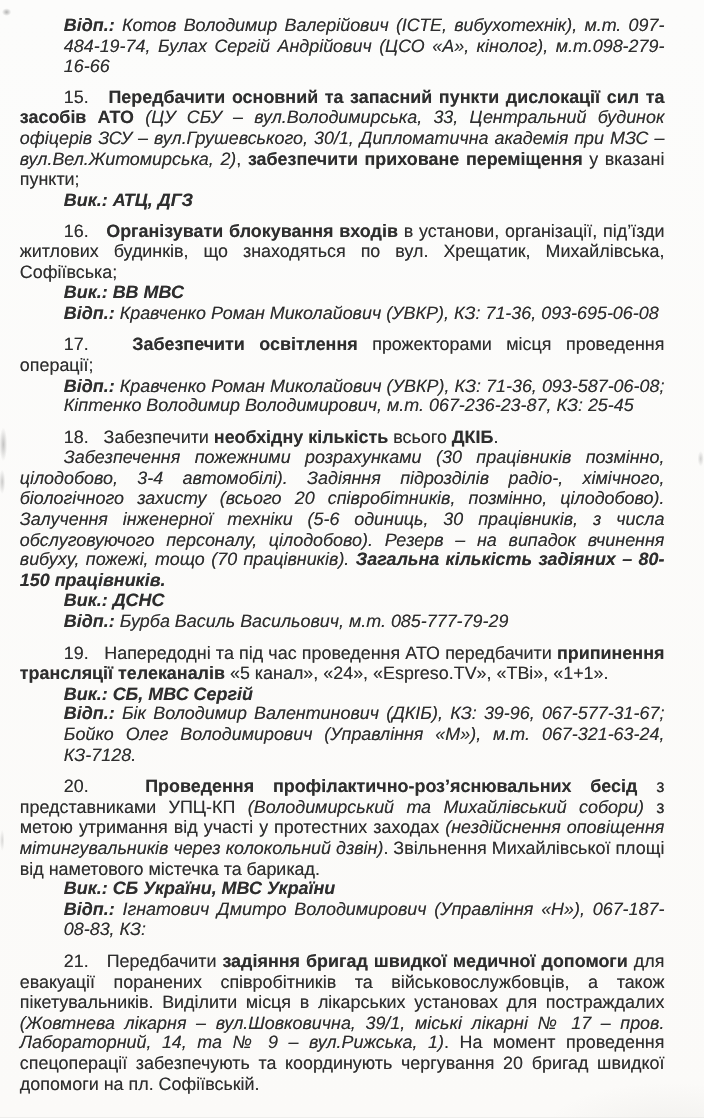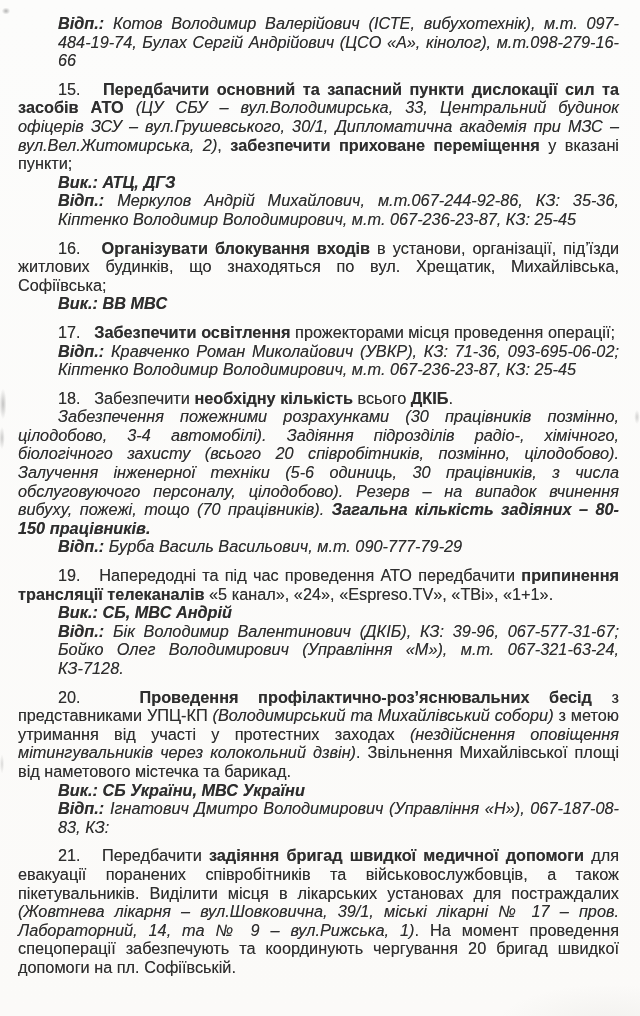--- a/index.html
+++ b/index.html
@@ -7,21 +7,21 @@
   body{
     width:640px;
     background:#e9e9e7;
     font-family:"Liberation Sans", sans-serif;
   }
   .page{
     position:relative;
     width:640px;
     height:1016px;
     box-sizing:border-box;
-    padding:14px 21px 0 18px;
+    padding:14px 36px 0 18px;
     color:#2e2e2e;
     font-size:16.3px;
     line-height:18.6px;
     overflow:hidden;
     text-shadow:0 0 .6px rgba(46,46,46,.55);
     background-image:
       radial-gradient(ellipse 5px 22px at 3px 404px, rgba(90,90,90,.35), rgba(90,90,90,0) 70%),
       radial-gradient(ellipse 4px 16px at 2px 438px, rgba(90,90,90,.30), rgba(90,90,90,0) 70%),
       radial-gradient(ellipse 6px 5px at 6px 11px, rgba(70,70,70,.40), rgba(70,70,70,0) 70%),
       radial-gradient(ellipse 4px 10px at 637px 417px, rgba(110,110,110,.30), rgba(110,110,110,0) 70%),
@@ -39,34 +39,35 @@
 </style>
 </head>
 <body>
 
 <div class="page">
 
   <p class="blk"><span class="bi">Відп.: </span><span class="i">Котов Володимир Валерійович (ІСТЕ, вибухотехнік), м.т. 097-484-19-74, Булах Сергій Андрійович (ЦСО «А», кінолог), м.т.098-279-16-66</span></p>
 
   <p class="para mt"><span>15.&nbsp;&nbsp;&nbsp;</span><span class="b">Передбачити основний та запасний пункти дислокації сил та засобів АТО </span><span class="i">(ЦУ СБУ – вул.Володимирська, 33, Центральний будинок офіцерів ЗСУ – вул.Грушевського, 30/1, Дипломатична академія при МЗС – вул.Вел.Житомирська, 2)</span><span>, </span><span class="b">забезпечити приховане переміщення</span><span> у вказані пункти;</span></p>
   <p class="blk"><span class="bi">Вик.: АТЦ, ДГЗ</span></p>
-  <p class="blk"><span class="bi">Відп.: </span><span class="i">Меркулов Андрій Михайлович, м.т.067-244-92-86, КЗ: 35-36, Кіптенко Володимир Володимирович, м.т. 067-236-23-87, КЗ: 25-45</span></p>
 
   <p class="para mt"><span>16.&nbsp;&nbsp;&nbsp;</span><span class="b">Організувати блокування входів</span><span> в установи, організації, під’їзди житлових будинків, що знаходяться по вул. Хрещатик, Михайлівська, Софіївська;</span></p>
   <p class="blk"><span class="bi">Вик.: ВВ МВС</span></p>
+  <p class="blk"><span class="bi">Відп.: </span><span class="i">Кравченко Роман Миколайович (УВКР), КЗ: 71-36, 093-695-06-08</span></p>
 
   <p class="para mt"><span>17.&nbsp;&nbsp;&nbsp;</span><span class="b">Забезпечити освітлення</span><span> прожекторами місця проведення операції;</span></p>
-  <p class="blk"><span class="bi">Відп.: </span><span class="i">Кравченко Роман Миколайович (УВКР), КЗ: 71-36, 093-695-06-02; Кіптенко Володимир Володимирович, м.т. 067-236-23-87, КЗ: 25-45</span></p>
+  <p class="blk"><span class="bi">Відп.: </span><span class="i">Кравченко Роман Миколайович (УВКР), КЗ: 71-36, 093-587-06-08; Кіптенко Володимир Володимирович, м.т. 067-236-23-87, КЗ: 25-45</span></p>
 
   <p class="para mt"><span>18.&nbsp;&nbsp;&nbsp;Забезпечити </span><span class="b">необхідну кількість</span><span> всього </span><span class="b">ДКІБ</span><span>.</span></p>
   <p class="para"><span class="i">Забезпечення пожежними розрахунками (30 працівників позмінно, цілодобово, 3-4 автомобілі). Задіяння підрозділів радіо-, хімічного, біологічного захисту (всього 20 співробітників, позмінно, цілодобово). Залучення інженерної техніки (5-6 одиниць, 30 працівників, з числа обслуговуючого персоналу, цілодобово). Резерв – на випадок вчинення вибуху, пожежі, тощо (70 працівників). </span><span class="bi">Загальна кількість задіяних – 80-150 працівників.</span></p>
-  <p class="blk"><span class="bi">Відп.: </span><span class="i">Бурба Василь Васильович, м.т. 090-777-79-29</span></p>
+  <p class="blk"><span class="bi">Вик.: ДСНС</span></p>
+  <p class="blk"><span class="bi">Відп.: </span><span class="i">Бурба Василь Васильович, м.т. 085-777-79-29</span></p>
 
   <p class="para mt"><span>19.&nbsp;&nbsp;&nbsp;Напередодні та під час проведення АТО передбачити </span><span class="b">припинення трансляції телеканалів</span><span> «5 канал», «24», «Espreso.TV», «ТВі», «1+1».</span></p>
-  <p class="blk"><span class="bi">Вик.: СБ, МВС Андрій</span></p>
+  <p class="blk"><span class="bi">Вик.: СБ, МВС Сергій</span></p>
   <p class="blk"><span class="bi">Відп.: </span><span class="i">Бік Володимир Валентинович (ДКІБ), КЗ: 39-96, 067-577-31-67; Бойко Олег Володимирович (Управління «М»), м.т. 067-321-63-24, КЗ-7128.</span></p>
 
   <p class="para mt"><span>20.&nbsp;&nbsp;&nbsp;</span><span class="b">Проведення профілактично-роз’яснювальних бесід</span><span> з представниками УПЦ-КП </span><span class="i">(Володимирський та Михайлівський собори)</span><span> з метою утримання від участі у протестних заходах </span><span class="i">(нездійснення оповіщення мітингувальників через колокольний дзвін)</span><span>. Звільнення Михайлівської площі від наметового містечка та барикад.</span></p>
   <p class="blk"><span class="bi">Вик.: СБ України, МВС України</span></p>
   <p class="blk"><span class="bi">Відп.: </span><span class="i">Ігнатович Дмитро Володимирович (Управління «Н»), 067-187-08-83, КЗ:</span></p>
 
   <p class="para mt"><span>21.&nbsp;&nbsp;&nbsp;Передбачити </span><span class="b">задіяння бригад швидкої медичної допомоги</span><span> для евакуації поранених співробітників та військовослужбовців, а також пікетувальників. Виділити місця в лікарських установах для постраждалих </span><span class="i">(Жовтнева лікарня – вул.Шовковична, 39/1, міські лікарні № 17 – пров. Лабораторний, 14, та № 9 – вул.Рижська, 1)</span><span>. На момент проведення спецоперації забезпечують та координують чергування 20 бригад швидкої допомоги на пл. Софіївській.</span></p>
 
 </div>
 

